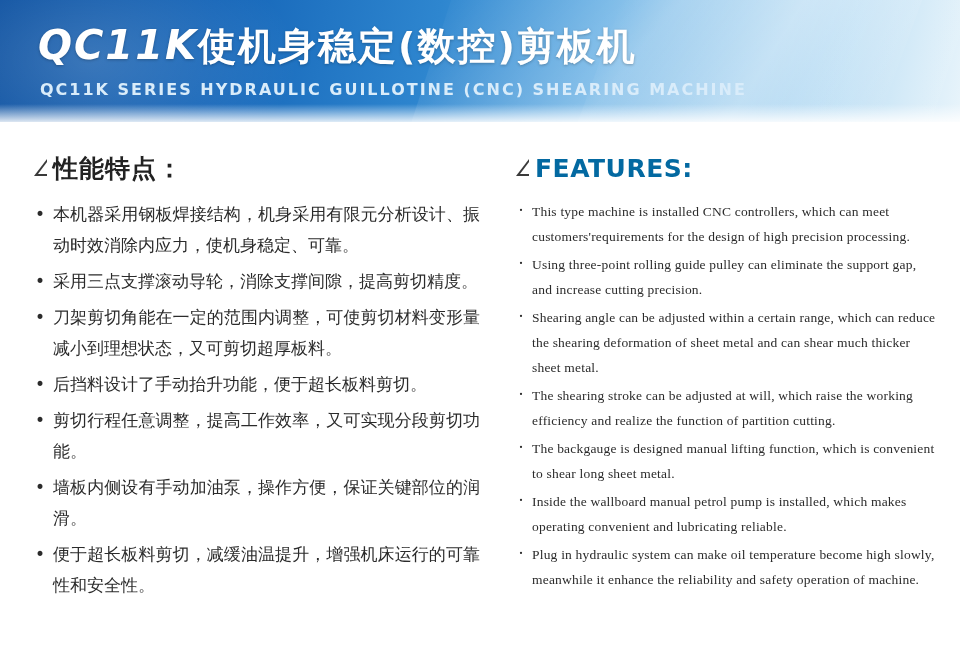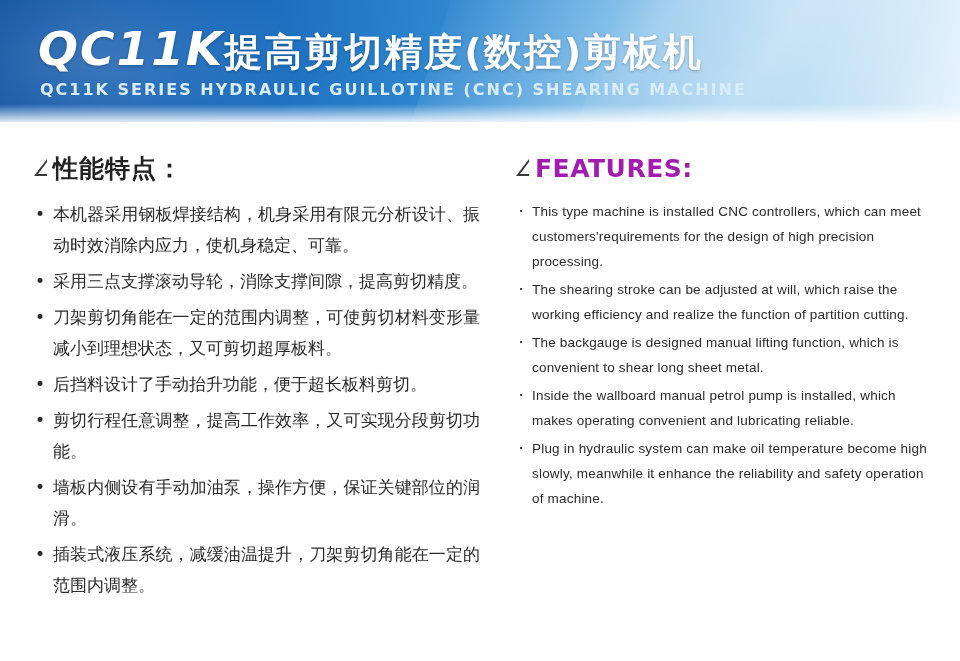--- a/index.html
+++ b/index.html
@@ -65,21 +65,21 @@
     color: #ffffff;
     font-size: 40px;
     font-weight: bold;
     letter-spacing: 1px;
     white-space: nowrap;
     text-shadow: 0 1px 3px rgba(0,0,0,0.25);
   }
   .title-main .model {
     font-family: "DejaVu Sans", sans-serif;
     font-style: italic;
-    font-size: 47px;
+    font-size: 40px;
     letter-spacing: 2px;
   }
   .title-main .cn {
     font-family: "DejaVu Sans", sans-serif;
     font-size: 38px;
     letter-spacing: 2px;
   }
   .title-sub {
     position: absolute;
     left: 40px;
@@ -147,21 +147,21 @@
   .sec-title-cn {
     font-family: "DejaVu Sans", sans-serif;
     font-size: 25px;
     color: #222222;
     letter-spacing: 1px;
     line-height: 1;
   }
   .sec-title-en {
     font-family: "DejaVu Sans", sans-serif;
     font-size: 25px;
-    color: #a21caf;
+    color: #0369a1;
     letter-spacing: 0.5px;
     line-height: 1;
   }
 
   ul.bullets {
     list-style: none;
     margin: 0;
     padding: 0;
   }
   ul.bullets li {
@@ -178,21 +178,21 @@
   }
   .cn-list li::before {
     content: "\2022";
     position: absolute;
     left: 1px;
     top: 0;
     font-size: 17px;
     color: #2b2b2b;
   }
   .en-list li {
-    font-family: Liberation Sans, sans-serif;
+    font-family: Liberation Serif, serif;
     font-size: 13.5px;
     line-height: 25px;
     padding-left: 16px;
     margin-bottom: 3px;
     color: #2f2f2f;
     letter-spacing: 0.2px;
   }
   .en-list li::before {
     content: "\00B7";
     position: absolute;
@@ -205,51 +205,53 @@
 </head>
 <body>
 
 <div class="page">
 
   <div class="banner">
     <div class="glow"></div>
     <div class="sheen"></div>
     <div class="sheen2"></div>
     <div class="title-main">
-      <span class="model">QC11K</span><span class="cn">提高剪切精度(数控)剪板机</span>
+      <span class="model">QC11K</span><span class="cn">使机身稳定(数控)剪板机</span>
     </div>
     <div class="title-sub">QC11K SERIES HYDRAULIC GUILLOTINE (CNC) SHEARING MACHINE</div>
     <div class="banner-bottom-fade"></div>
   </div>
 
   <div class="content">
 
     <div class="col col-left">
       <div class="sec-head">
         <div class="tri-icon"></div>
         <div class="sec-title-cn">性能特点：</div>
       </div>
       <ul class="bullets cn-list">
         <li>本机器采用钢板焊接结构，机身采用有限元分析设计、振动时效消除内应力，使机身稳定、可靠。</li>
         <li>采用三点支撑滚动导轮，消除支撑间隙，提高剪切精度。</li>
         <li>刀架剪切角能在一定的范围内调整，可使剪切材料变形量减小到理想状态，又可剪切超厚板料。</li>
         <li>后挡料设计了手动抬升功能，便于超长板料剪切。</li>
         <li>剪切行程任意调整，提高工作效率，又可实现分段剪切功能。</li>
         <li>墙板内侧设有手动加油泵，操作方便，保证关键部位的润滑。</li>
-        <li>插装式液压系统，减缓油温提升，刀架剪切角能在一定的范围内调整。</li>
+        <li>便于超长板料剪切，减缓油温提升，增强机床运行的可靠性和安全性。</li>
       </ul>
     </div>
 
     <div class="col col-right">
       <div class="sec-head">
         <div class="tri-icon"></div>
         <div class="sec-title-en">FEATURES:</div>
       </div>
       <ul class="bullets en-list">
         <li>This type machine is installed CNC controllers, which can meet customers'requirements for the design of high precision processing.</li>
+        <li>Using three-point rolling guide pulley can eliminate the support gap, and increase cutting precision.</li>
+        <li>Shearing angle can be adjusted within a certain range, which can reduce the shearing deformation of sheet metal and can shear much thicker sheet metal.</li>
         <li>The shearing stroke can be adjusted at will, which raise the working efficiency and realize the function of partition cutting.</li>
         <li>The backgauge is designed manual lifting function, which is convenient to shear long sheet metal.</li>
         <li>Inside the wallboard manual petrol pump is installed, which makes operating convenient and lubricating reliable.</li>
         <li>Plug in hydraulic system can make oil temperature become high slowly, meanwhile it enhance the reliability and safety operation of machine.</li>
       </ul>
     </div>
 
   </div>
 </div>
 

